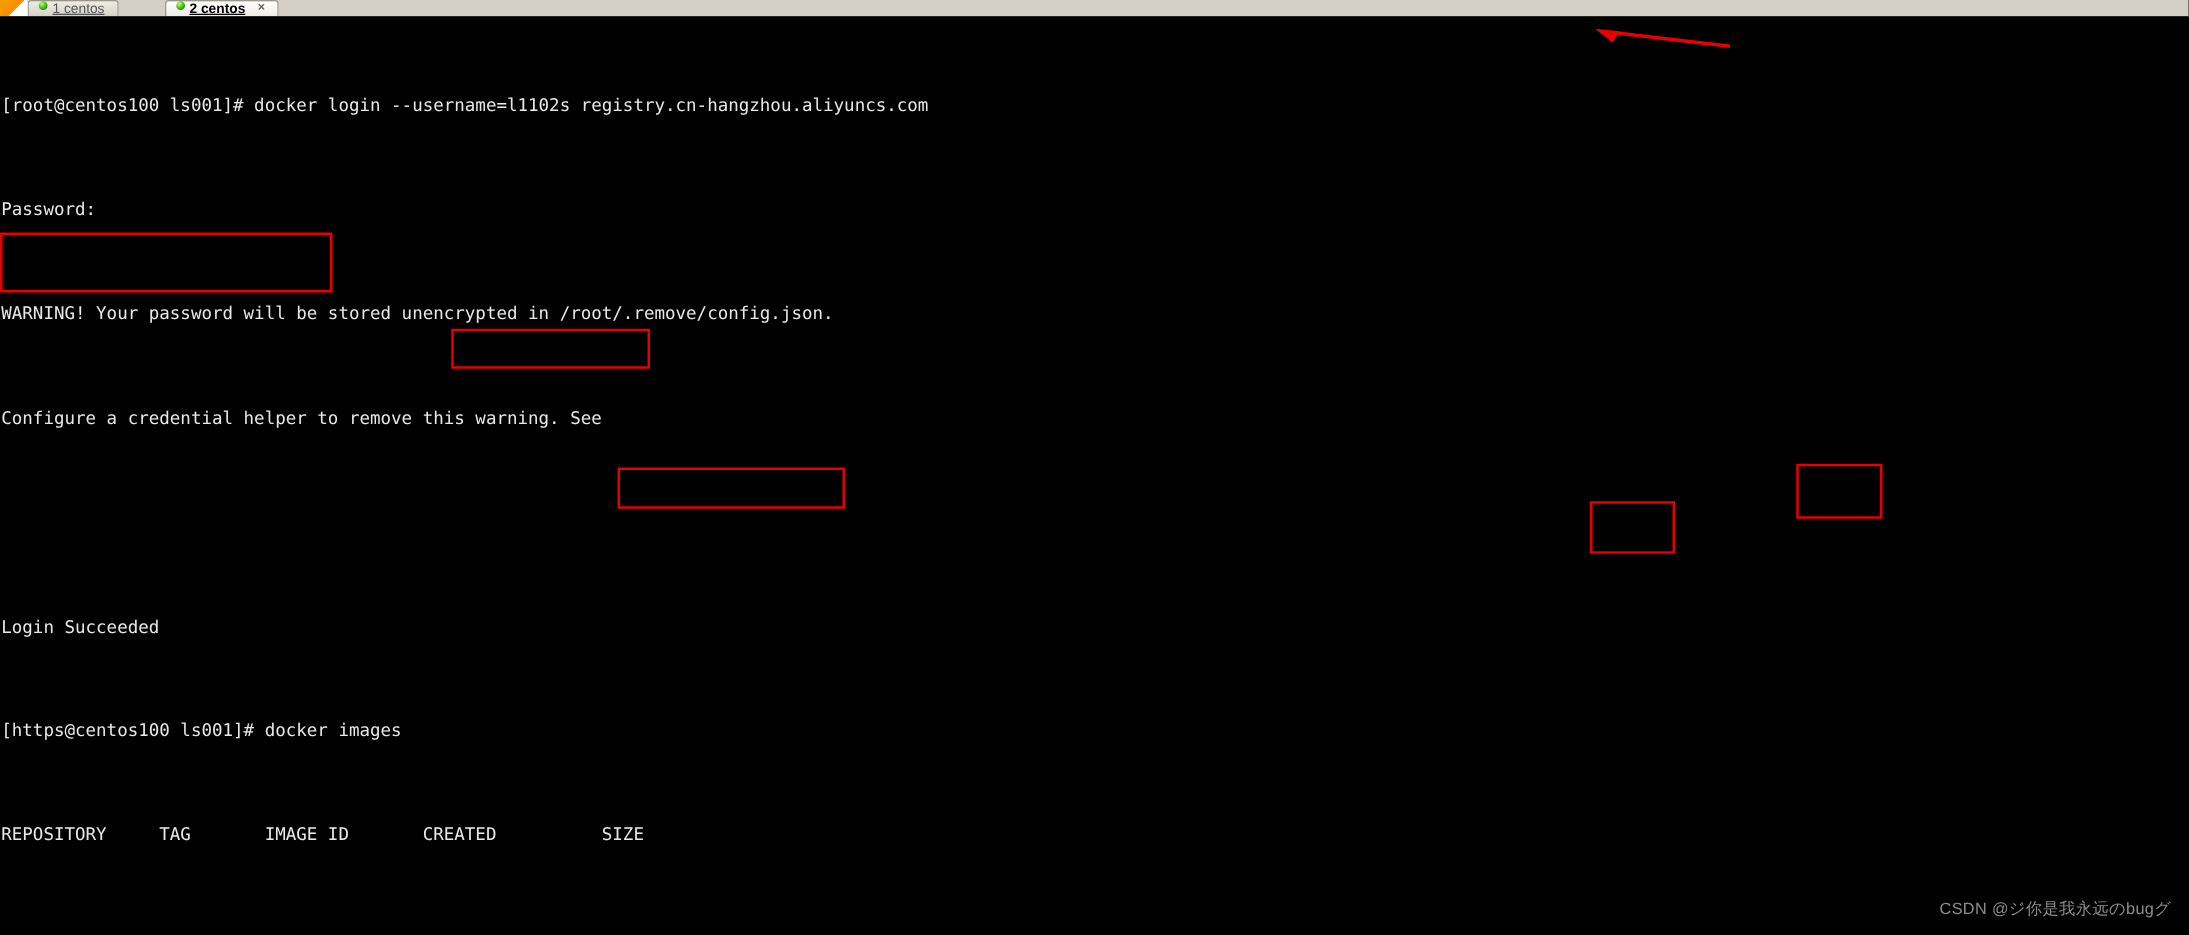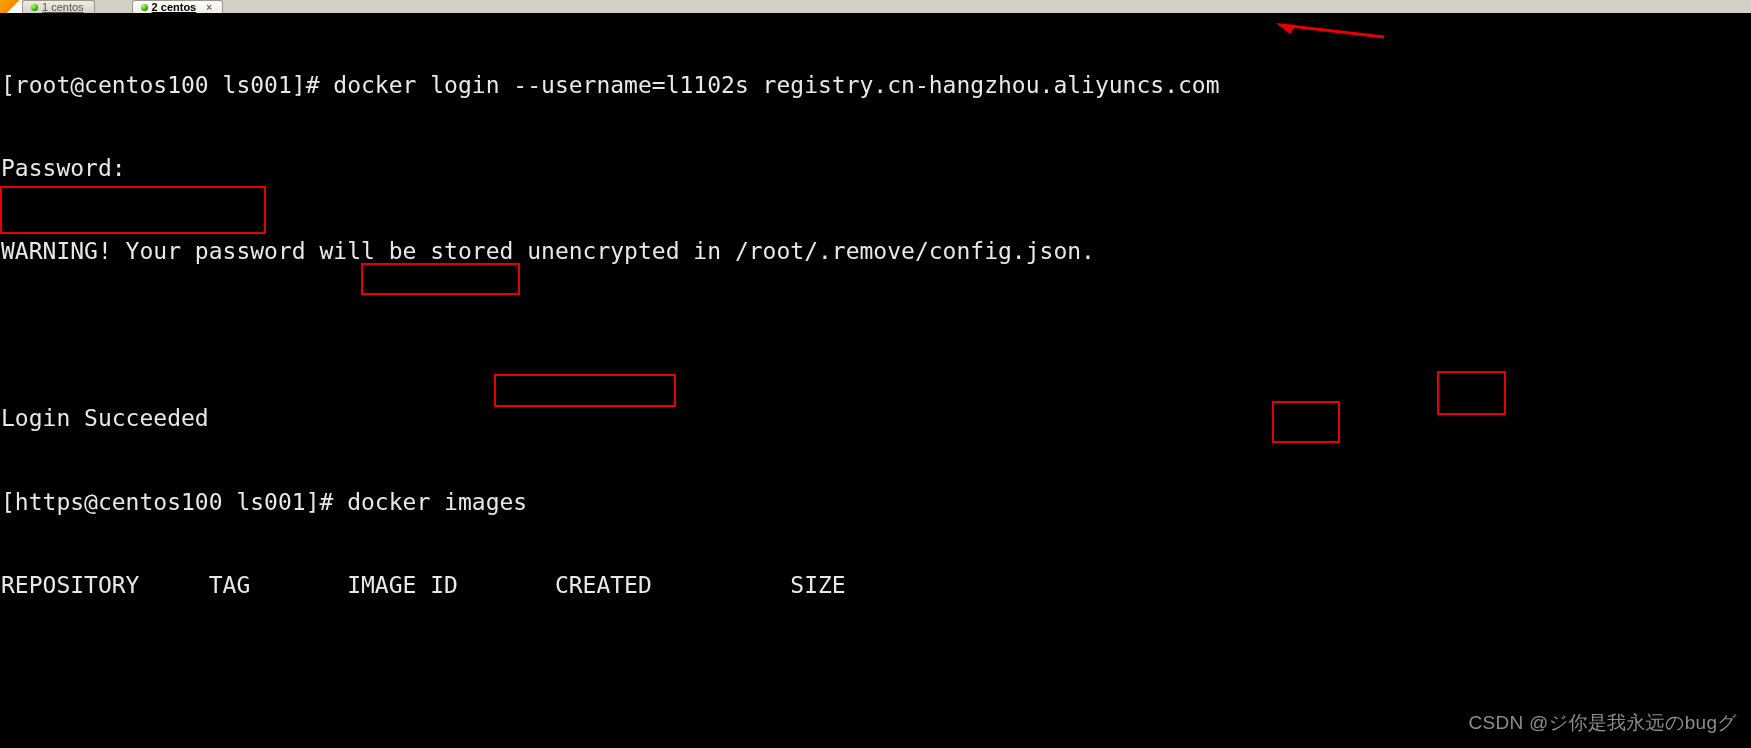--- a/index.html
+++ b/index.html
@@ -19,21 +19,21 @@
     display:flex;align-items:flex-end;
     overflow:hidden;
   }
   .tb-logo{
     width:22px;height:13px;
     background:linear-gradient(135deg,#f2a400 0%,#ff8a00 55%,#ffffff 55%,#ffffff 100%);
     flex:0 0 auto;
   }
   .tab{
     height:13px;
-    display:flex;align-items:center;gap:4px;
+    display:flex;gap:4px;
     padding:0 10px 0 8px;
     font-family:"Liberation Sans",sans-serif;
     font-size:11px;
     color:#3a3a3a;
     background:linear-gradient(to bottom,#fdfdfd,#e3e0d8);
     border:1px solid #9a968c;
     border-bottom:none;
     border-top-left-radius:3px;border-top-right-radius:3px;
     margin-right:2px;
     white-space:nowrap;
@@ -56,21 +56,21 @@
   }
   .tab .num{text-decoration:underline;}
   .tab .x{margin-left:6px;font-size:10px;color:#666;}
 
   
   #term{
     position:absolute;left:0;top:13px;
     width:1751px;height:735px;
     background:#000;
     color:#e8e8e8;
-    font-size:23px;
+    font-size:14px;
     line-height:27.8px;
     letter-spacing:0px;
     white-space:pre;
     padding:3px 0 0 1px;
     box-sizing:border-box;
   }
   .line{height:27.8px;white-space:pre;}
 
   
   .anno{
@@ -89,21 +89,21 @@
   #arrow{
     position:absolute;left:1274px;top:20px;width:112px;height:22px;
     pointer-events:none;
   }
 
   
   #watermark{
     position:absolute;right:14px;bottom:12px;
     color:#8d8d8d;
     font-family:"Liberation Sans",sans-serif;
-    font-size:19px;
+    font-size:13px;
     letter-spacing:.3px;
     white-space:nowrap;
   }
 </style>
 </head>
 <body>
 
 <div id="tabbar">
   <div class="tb-logo"></div>
 
@@ -116,20 +116,21 @@
     <span class="dot"></span>
     <span class="num">2 centos</span>
     <span class="x">×</span>
   </div>
 </div>
 
 <div id="term">
   <div class="line">[root@centos100 ls001]# docker login --username=l1102s registry.cn-hangzhou.aliyuncs.com</div>
   <div class="line">Password:</div>
   <div class="line">WARNING! Your password will be stored unencrypted in /root/.remove/config.json.</div>
+  <div class="line">Configure a credential helper to remove this warning. See</div>
   <div class="line"></div>
   <div class="line">Login Succeeded</div>
   <div class="line">[https@centos100 ls001]# docker images</div>
   <div class="line">REPOSITORY     TAG       IMAGE ID       CREATED          SIZE</div>
   
   
   
   
   
   

